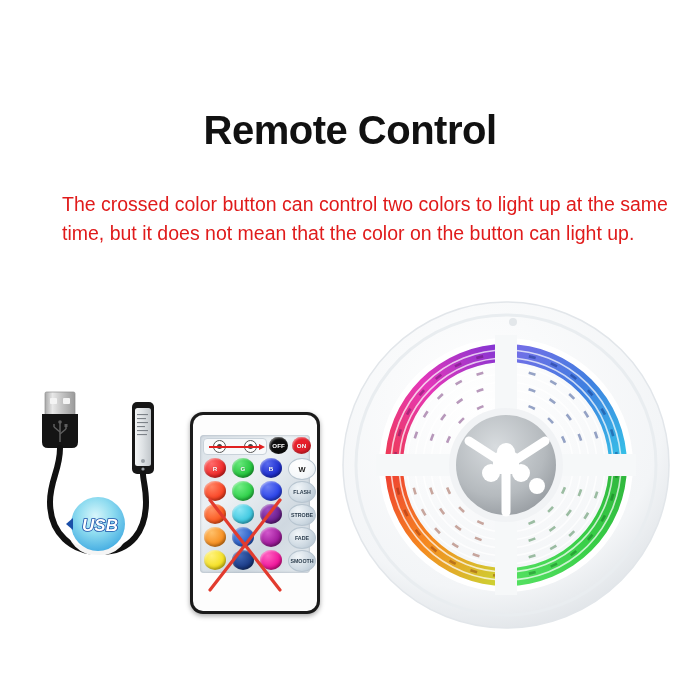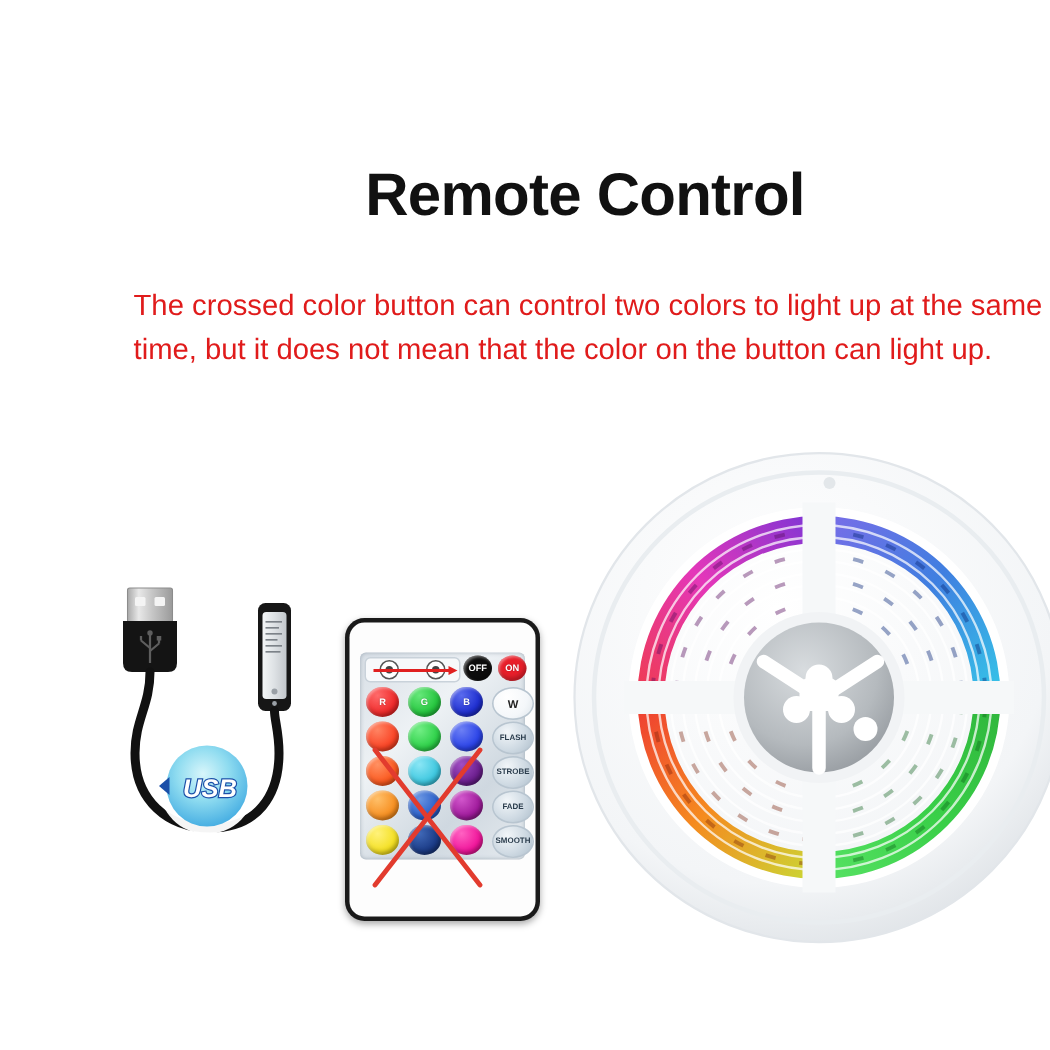--- a/index.html
+++ b/index.html
@@ -1,29 +1,29 @@
 <!DOCTYPE html>
 <html><head>
 <meta charset="utf-8">
 <style>
   html,body{margin:0;padding:0;}
   body{
     width:700px;height:700px;background:#ffffff;
     font-family:"Liberation Sans",sans-serif;
     overflow:hidden;position:relative;
   }
-  #stage{position:relative;width:612px;height:700px;margin-left:40px;}
+  #stage{position:relative;width:612px;height:700px;}
 
   
   .title{
     position:absolute;left:0;top:108px;width:700px;text-align:center;
     font-size:40px;font-weight:bold;color:#111111;letter-spacing:-0.5px;
   }
   .subtitle{
-    position:absolute;left:49px;top:190px;width:610px;
+    position:absolute;left:62px;top:190px;width:610px;
     font-size:19.5px;line-height:29px;color:#e01b1b;font-weight:500;
   }
 
   
   .usb-wrap{position:absolute;left:28px;top:384px;width:150px;height:200px;}
   .usb-svg{position:absolute;left:0;top:0;}
 
   
   .remote{
     position:absolute;left:190px;top:412px;width:130px;height:202px;

